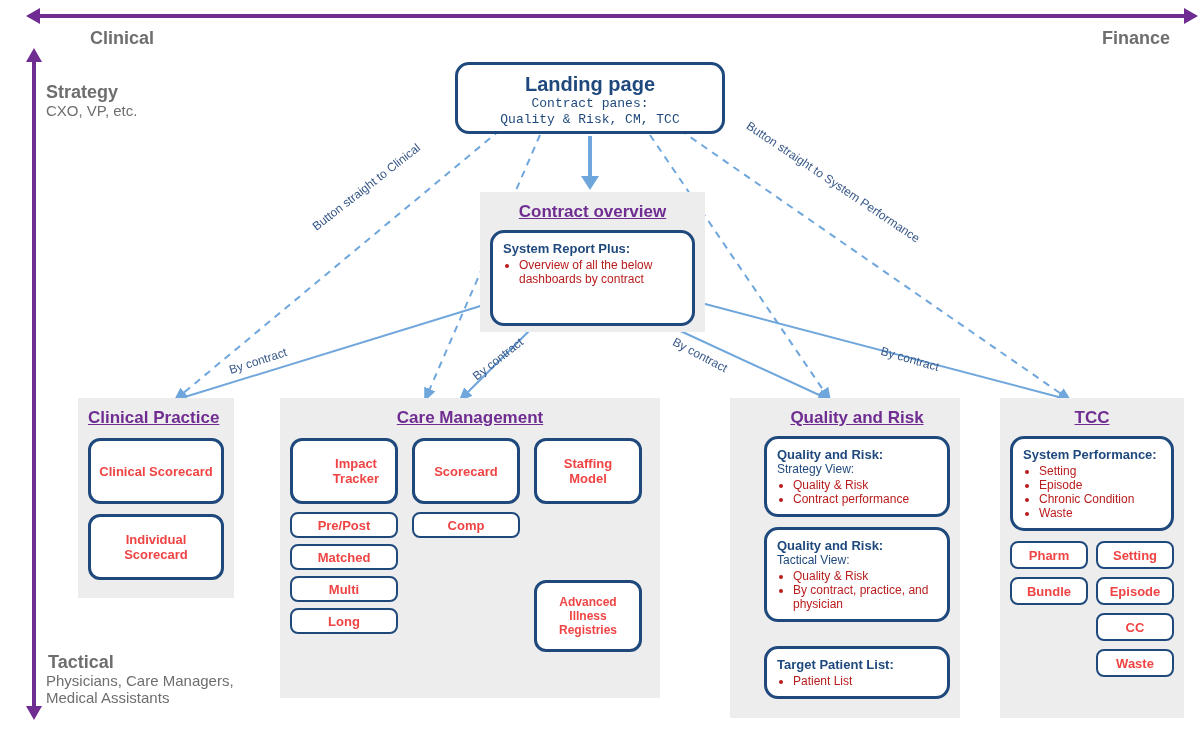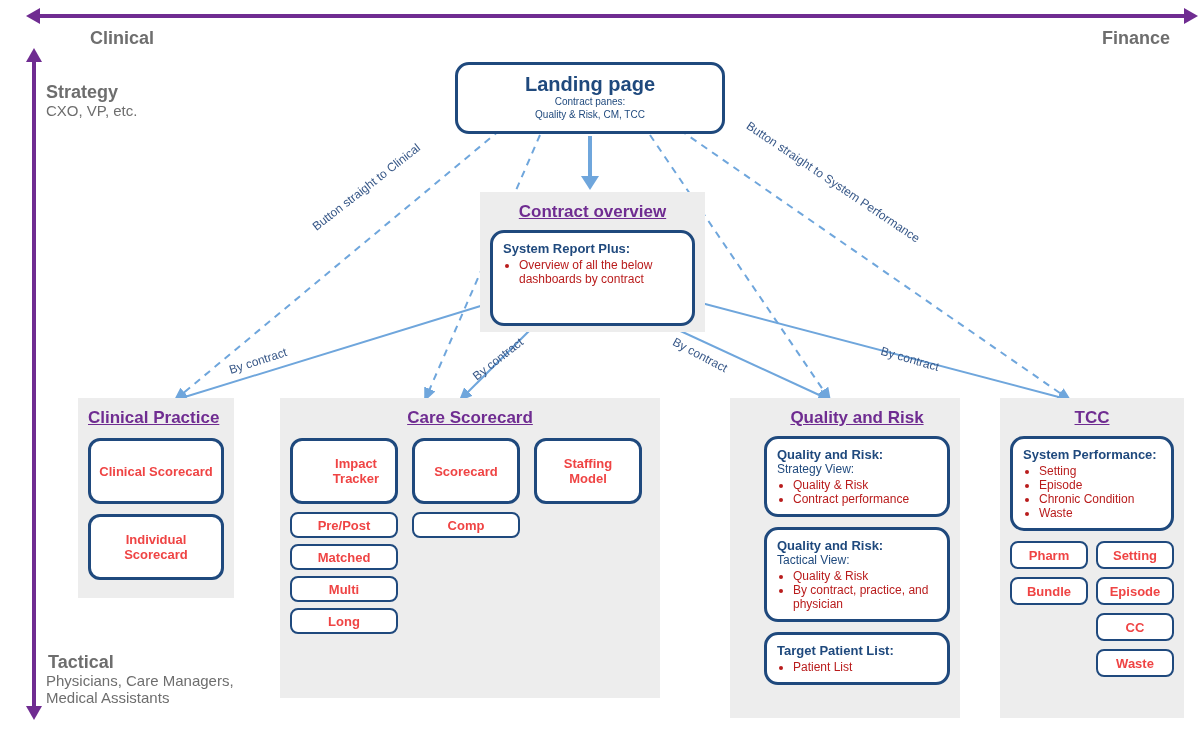--- a/index.html
+++ b/index.html
@@ -14,21 +14,21 @@
   .v-axis{position:absolute;left:32px;top:60px;width:4px;height:648px;background:#6f2c91;}
   .v-axis::before,.v-axis::after{content:"";position:absolute;left:-6px;width:0;height:0;border-left:8px solid transparent;border-right:8px solid transparent;}
   .v-axis::before{top:-12px;border-bottom:14px solid #6f2c91;}
   .v-axis::after{bottom:-12px;border-top:14px solid #6f2c91;}
 
   .axis-label{position:absolute;font-weight:bold;color:#6e6e6e;font-size:18px;}
 
   
   .box{position:absolute;border:3px solid #1f497d;border-radius:14px;background:#fff;padding:8px 10px;text-align:center;}
   .box .title{color:#1f497d;font-weight:bold;}
-  .box .sub{color:#1f497d;font-size:10px;line-height:1.25;}
+  .box .sub{color:#1f497d;font-size:13px;line-height:1.25;font-family:Liberation Mono, monospace;}
   .box.big .title{font-size:20px;}
 
   .gray-panel{position:absolute;background:#ededed;padding:10px 10px 14px 10px;}
   .section-title{color:#6f2c91;font-weight:bold;text-decoration:underline;font-size:17px;text-align:left;}
 
   .chip{border:3px solid #1f497d;border-radius:12px;background:#fff;color:#ef4444;font-weight:bold;font-size:13px;display:flex;align-items:center;justify-content:center;text-align:center;padding:6px 8px;}
   .chip.sub{border-width:2px;border-radius:8px;font-size:13px;font-weight:bold;}
   .infobox{border:3px solid #1f497d;border-radius:14px;background:#fff;color:#1f497d;font-size:12px;padding:8px 10px;text-align:left;}
   .infobox b{font-size:13px;}
   .infobox ul{margin:2px 0 0 16px;padding:0;}
@@ -102,35 +102,38 @@
     </div>
   </div>
 
   <div class="gray-panel" style="left:78px;top:398px;width:156px;height:200px;">
     <div class="section-title">Clinical Practice</div>
     <div class="chip" style="height:66px;margin-top:10px;">Clinical Scorecard</div>
     <div class="chip" style="height:66px;margin-top:10px;">Individual Scorecard</div>
   </div>
 
   <div class="gray-panel" style="left:280px;top:398px;width:380px;height:300px;">
-    <div class="section-title" style="text-align:center;">Care Scorecard</div>
+    <div class="section-title" style="text-align:center;">Care Management</div>
     <div style="display:flex;gap:14px;margin-top:10px;">
       <div class="chip" style="width:108px;height:66px;padding-left:32px;">Impact Tracker</div>
       <div class="chip" style="width:108px;height:66px;">Scorecard</div>
       <div class="chip" style="width:108px;height:66px;">Staffing Model</div>
     </div>
     <div style="display:flex;gap:14px;margin-top:8px;align-items:flex-start;">
       <div style="width:108px;display:flex;flex-direction:column;gap:6px;">
         <div class="chip sub" style="height:26px;">Pre/Post</div>
         <div class="chip sub" style="height:26px;">Matched</div>
         <div class="chip sub" style="height:26px;">Multi</div>
         <div class="chip sub" style="height:26px;">Long</div>
       </div>
       <div style="width:108px;">
         <div class="chip sub" style="height:26px;">Comp</div>
+      </div>
+      <div style="width:108px;display:flex;align-items:flex-end;height:140px;">
+        <div class="chip" style="width:108px;height:72px;font-size:12px;">Advanced Illness Registries</div>
       </div>
     </div>
   </div>
 
   <div class="gray-panel" style="left:730px;top:398px;width:230px;height:320px;padding-left:34px;">
     <div class="section-title" style="text-align:center;">Quality and Risk</div>
     <div class="infobox" style="margin-top:8px;">
       <b>Quality and Risk:</b><br>
       <span>Strategy View:</span>
       <ul>
@@ -139,21 +142,21 @@
       </ul>
     </div>
     <div class="infobox" style="margin-top:10px;">
       <b>Quality and Risk:</b><br>
       <span>Tactical View:</span>
       <ul>
         <li>Quality &amp; Risk</li>
         <li>By contract, practice, and physician</li>
       </ul>
     </div>
-    <div class="infobox" style="margin-top:10px;">
+    <div class="infobox" style="margin-top:24px;">
       <b>Target Patient List:</b>
       <ul>
           <li>Patient List</li>
         </ul>
     </div>
   </div>
 
   <div class="gray-panel" style="left:1000px;top:398px;width:184px;height:320px;">
     <div class="section-title" style="text-align:center;">TCC</div>
     <div class="infobox" style="margin-top:8px;">

